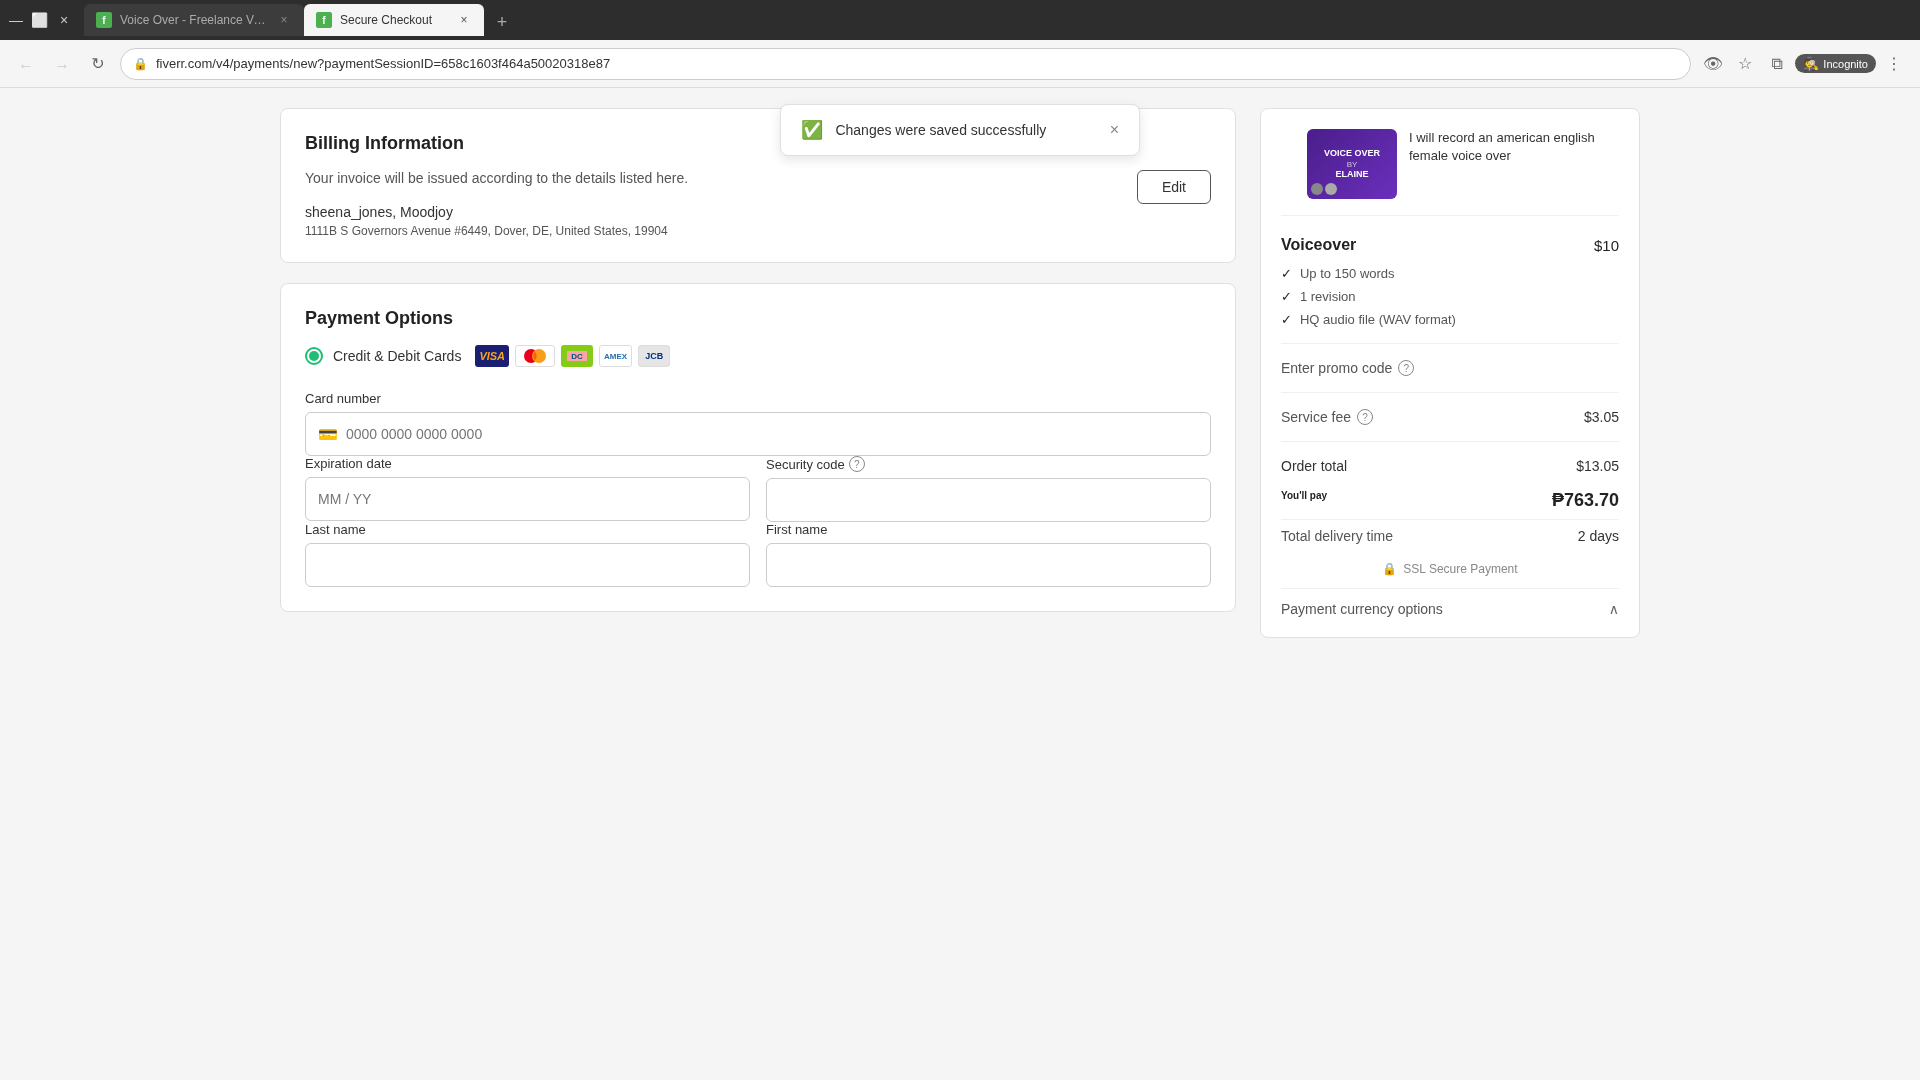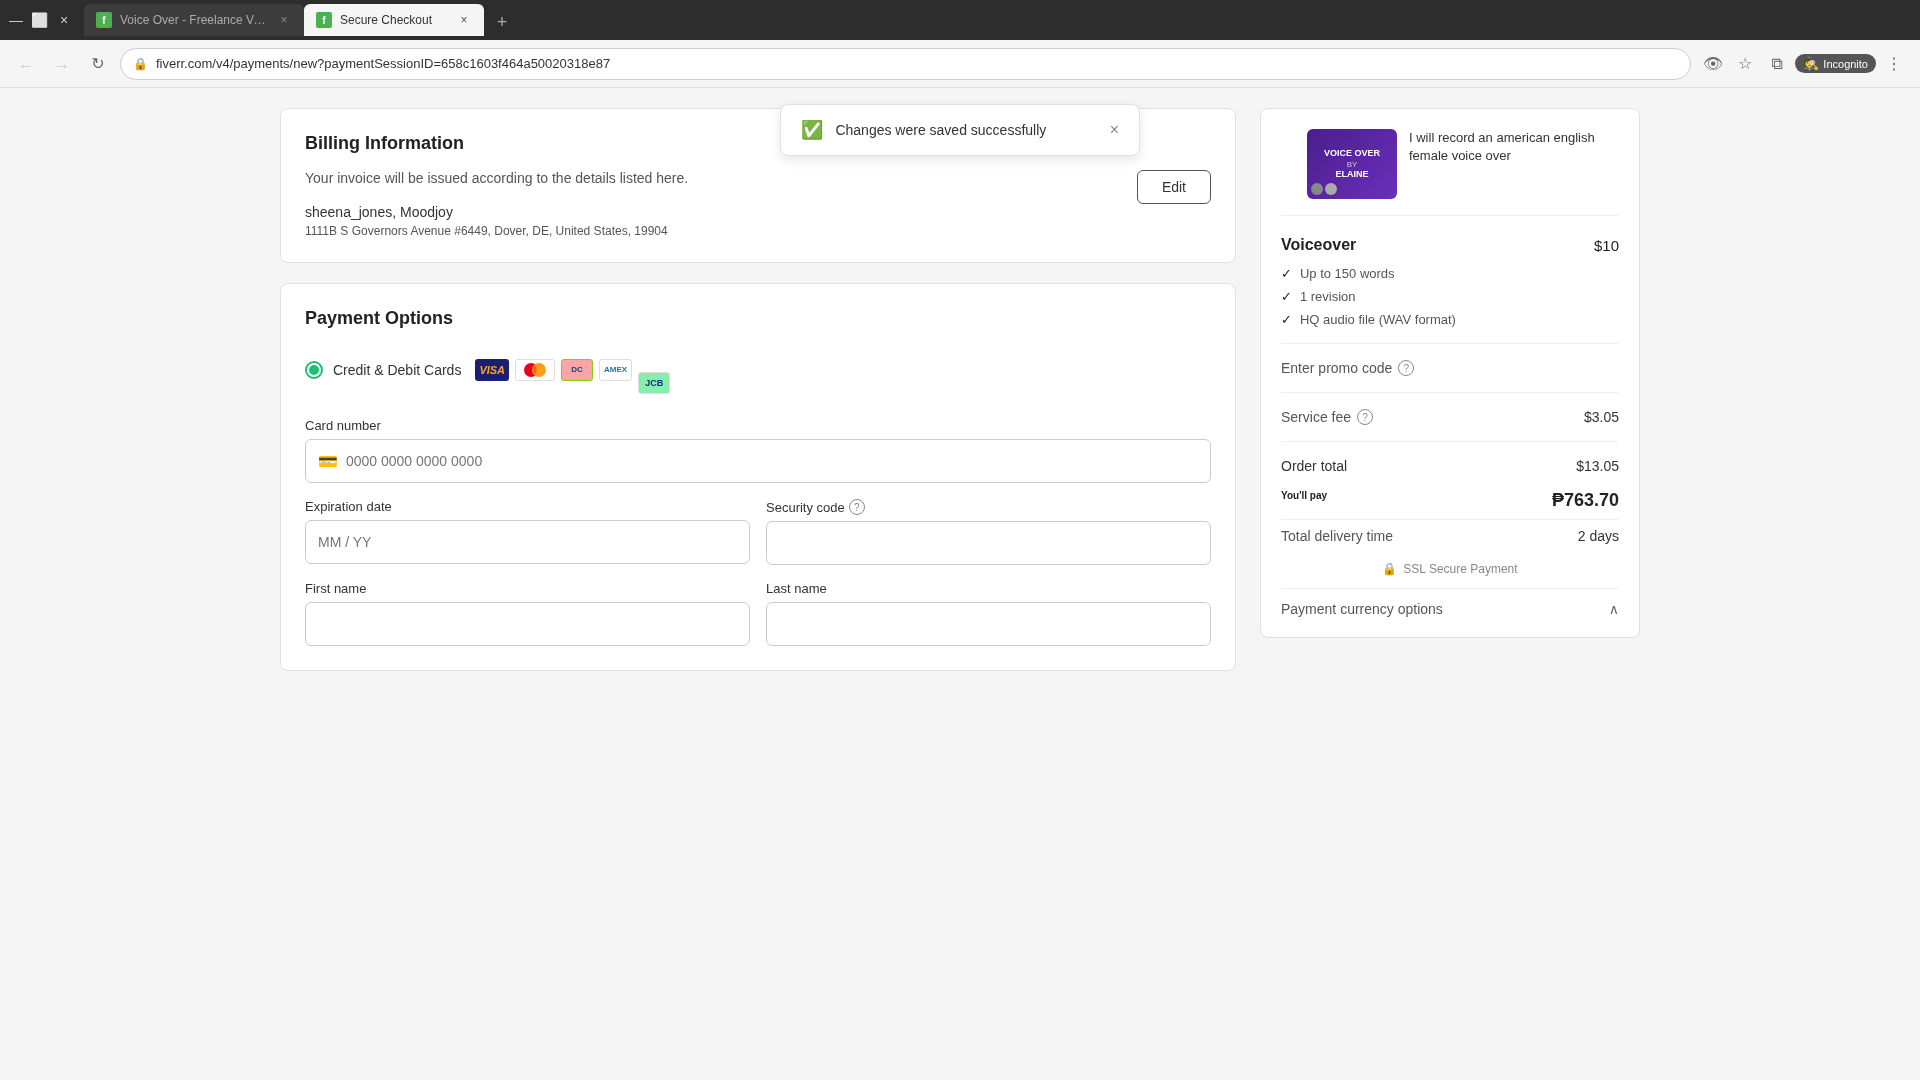--- a/index.html
+++ b/index.html
@@ -50,26 +50,26 @@
 
     
     .payment-option { display: flex; align-items: center; gap: 10px; margin-bottom: 16px; }
     .radio-btn { width: 18px; height: 18px; border-radius: 50%; border: 2px solid #1dbf73; background: white; display: flex; align-items: center; justify-content: center; flex-shrink: 0; }
     .radio-btn .radio-inner { width: 10px; height: 10px; border-radius: 50%; background: #1dbf73; }
     .payment-label { font-size: 14px; color: #333; font-weight: 500; }
     .card-icons { display: flex; gap: 6px; align-items: center; margin-left: 4px; }
     .card-icon { height: 22px; border-radius: 3px; display: flex; align-items: center; justify-content: center; font-size: 9px; font-weight: 700; padding: 0 4px; min-width: 32px; }
     .card-visa { background: #1a1f71; color: #f9a51b; font-style: italic; font-size: 11px; }
     .card-mc { background: white; border: 1px solid #ddd; }
-    .card-diners { background: #fca5a5; border: 1px solid #84cc16; color: #004b87; }
+    .card-diners { background: #fca5a5; border: 6px solid #84cc16; color: #004b87; }
     .card-amex { background: white; border: 1px solid #ddd; color: #2671b3; }
-    .card-jcb { background: #86efac; border: 1px solid #ddd; color: #003087; margin-top: 27px; }
-
-    
-    .card-form { display: flex; flex-direction: column; gap: 16px; padding-top: 8px; }
+    .card-jcb { background: #e5e5e5; border: 1px solid #ddd; color: #003087; }
+
+    
+    .card-form { display: flex; flex-direction: column; padding-top: 8px; }
     .form-group { display: flex; flex-direction: column; gap: 6px; }
     .form-row { display: flex; gap: 16px; }
     .form-row .form-group { flex: 1; }
     .form-label { font-size: 13px; color: #333; font-weight: 500; display: flex; align-items: center; gap: 4px; }
     .form-input { height: 44px; border: 1px solid #ccc; border-radius: 6px; padding: 0 12px; font-size: 14px; color: #333; display: flex; align-items: center; background: white; gap: 8px; }
     .form-input input { border: none; outline: none; flex: 1; font-size: 14px; color: #888; background: transparent; }
     .form-input .card-input-icon { color: #aaa; font-size: 16px; }
     .info-icon { width: 16px; height: 16px; border-radius: 50%; border: 1px solid #888; color: #888; font-size: 10px; display: inline-flex; align-items: center; justify-content: center; cursor: pointer; }
 
     
@@ -220,27 +220,27 @@
                   <span>Security code</span>
                   <span class="info-icon">?</span>
                 </label>
                 <div class="form-input">
                   <input type="text" style="">
                 </div>
               </div>
             </div>
             <div class="form-row">
               <div class="form-group">
-                <label class="form-label">First name</label>
+                <label class="form-label">Last name</label>
                 <div class="form-input">
                   <input type="text" style="">
                 </div>
               </div>
               <div class="form-group">
-                <label class="form-label">Last name</label>
+                <label class="form-label">First name</label>
                 <div class="form-input">
                   <input type="text" style="">
                 </div>
               </div>
             </div>
           </div>
         </div>
       </div>
 
       <div class="right-col">

